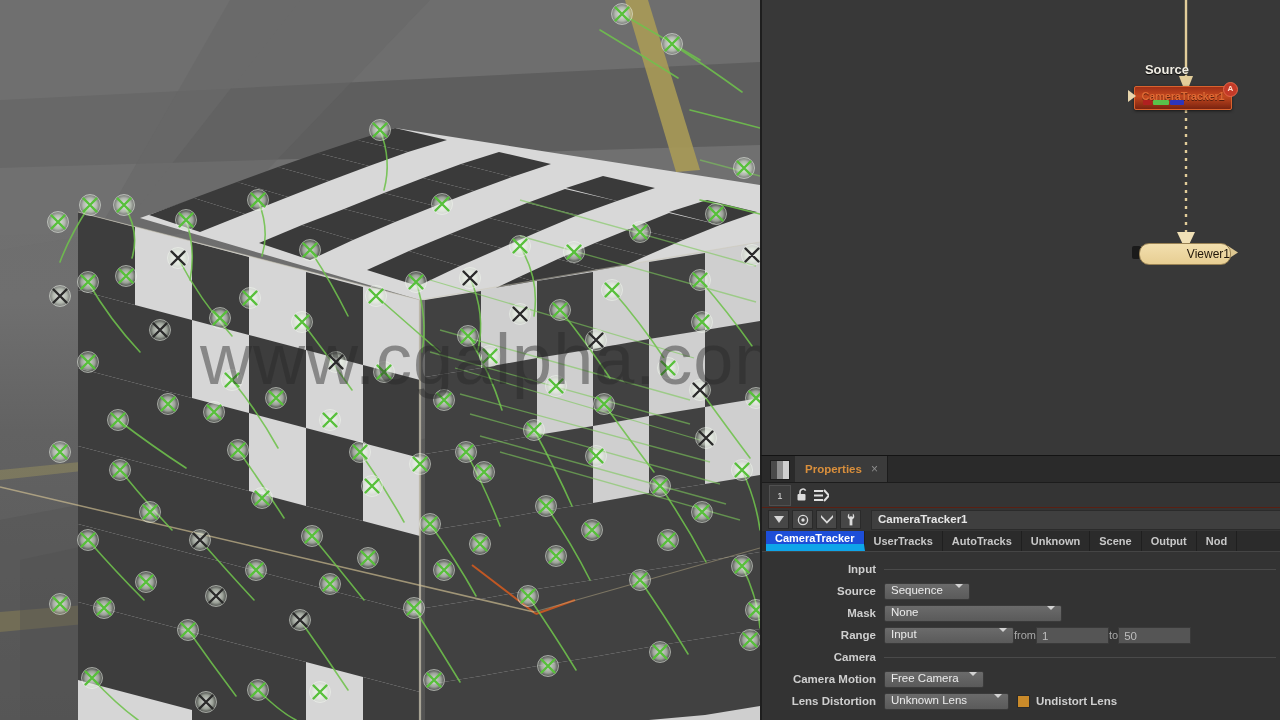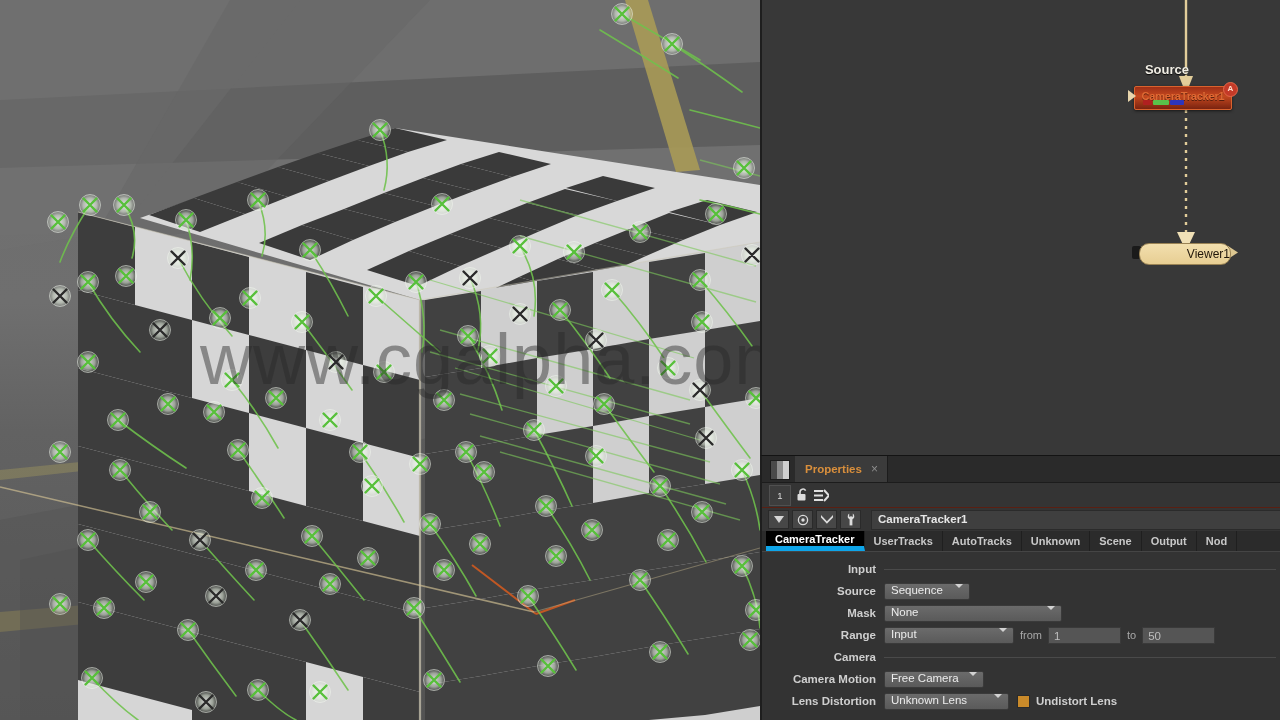--- a/index.html
+++ b/index.html
@@ -276,23 +276,23 @@
   .ptab {
     padding: 0 9px;
     font-size: 11px;
     color: #c8c8c8;
     display: flex;
     align-items: center;
     font-weight: bold;
     border-right: 1px solid #1f1f1f;
   }
   .ptab.active {
-    background: #000000;
+    background: #1d4ed8;
     color: #ffffff;
-    border-bottom: 5px solid #0ea5e9;
+    border-bottom: 7px solid #0ea5e9;
   }
 
   #prop-body {
     position: relative;
     height: 152px;
     background: #333333;
     padding-top: 6px;
     overflow: hidden;
   }
   .row {
@@ -342,21 +342,21 @@
     border: 1px solid #3a3a3a;
     color: #bdbdbd;
     font-size: 11.5px;
     line-height: 16px;
     padding-left: 5px;
     box-sizing: border-box;
   }
   .inlbl {
     font-size: 11px;
     color: #a8a8a8;
-    padding: 0 6px;
+    padding: 0 0;
   }
   .chk {
     width: 11px; height: 11px;
     background: #c98a2a;
     border: 1px solid #2a2a2a;
     margin: 0 6px 0 8px;
   }
   .chklbl { font-size: 11.5px; color: #cfcfcf; font-weight: bold; }
 </style>
 </head>

